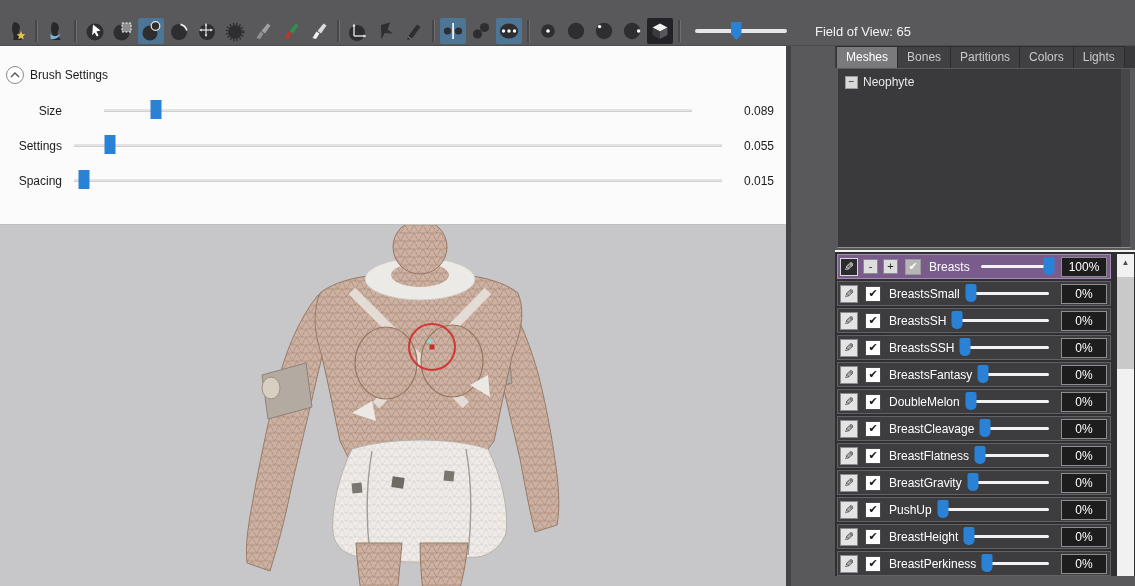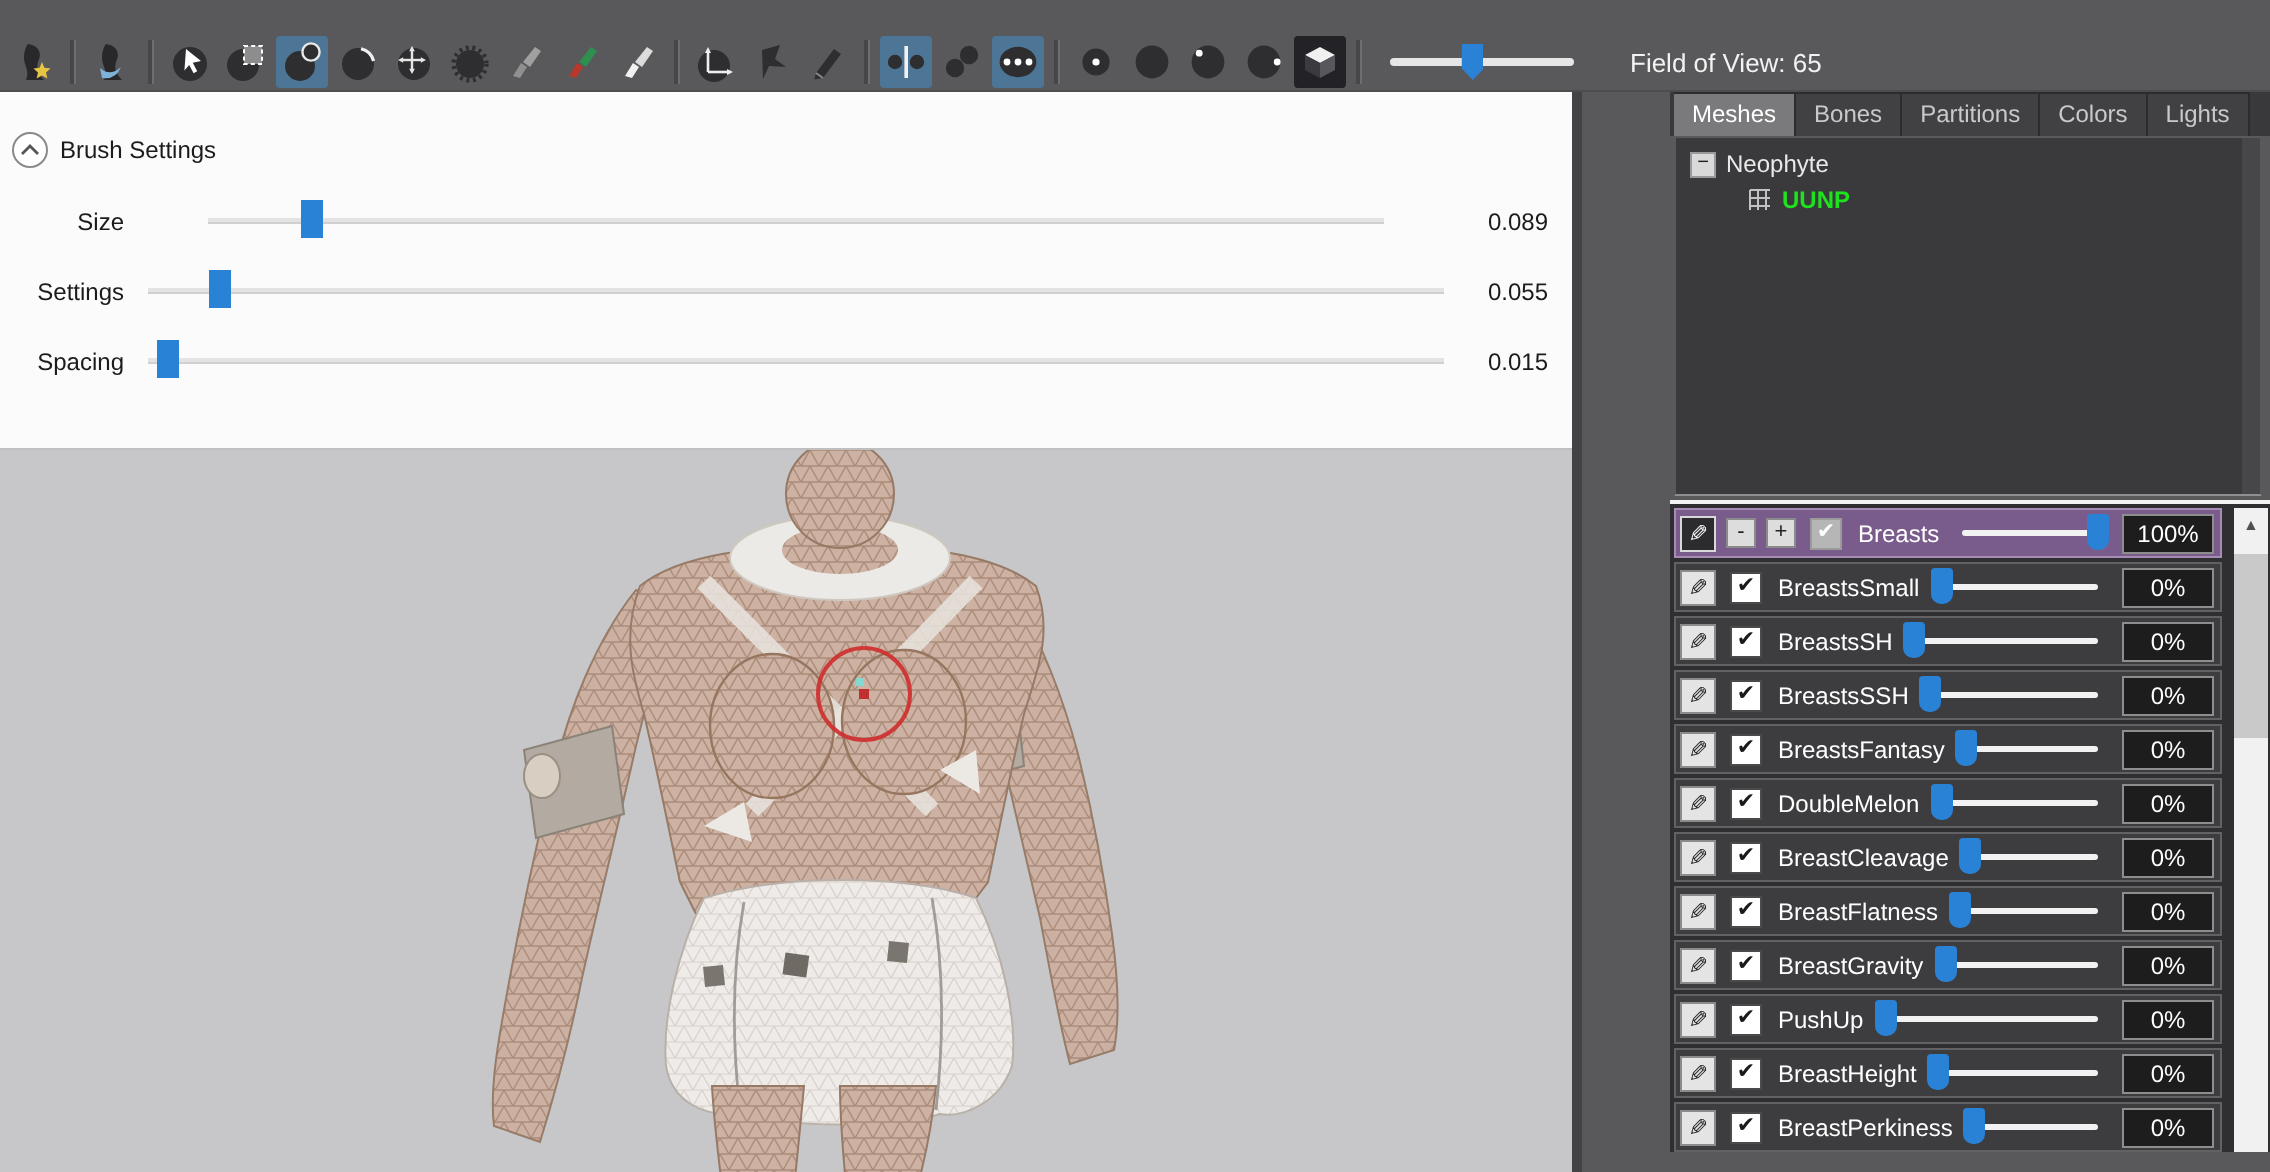--- a/index.html
+++ b/index.html
@@ -345,26 +345,20 @@
       <span class="tab">Partitions</span>
       <span class="tab">Colors</span>
       <span class="tab">Lights</span>
     </div>
 
     <div class="tree">
       <div class="tree-row" style="margin-top:4px;">
         <span class="expander"></span>
         <span>Neophyte</span>
       </div>
-      <div class="tree-row child">
-        <svg width="12" height="12" viewBox="0 0 12 12">
-            <path d="M1,1 H11 M1,5 H11 M1,9 H11 M1,1 V11 M5,1 V11 M9,1 V11" stroke="#c2c2c2" stroke-width="1" fill="none"></path>
-          </svg>
-        <span class="mesh-green">UUNP</span>
-      </div>
       <div class="tree-scroll"></div>
     </div>
 
     <div class="white-line"></div>
 
 
     <div class="slider-list">
 
       <div class="srow selected">
         <button class="pencil"></button>

